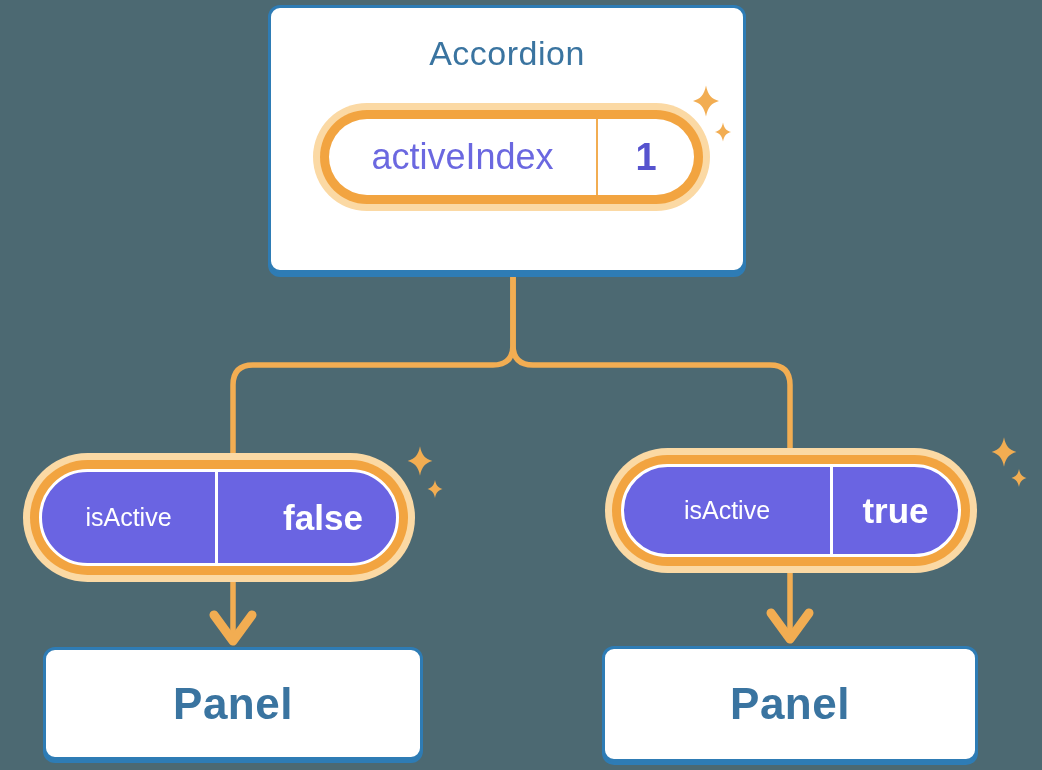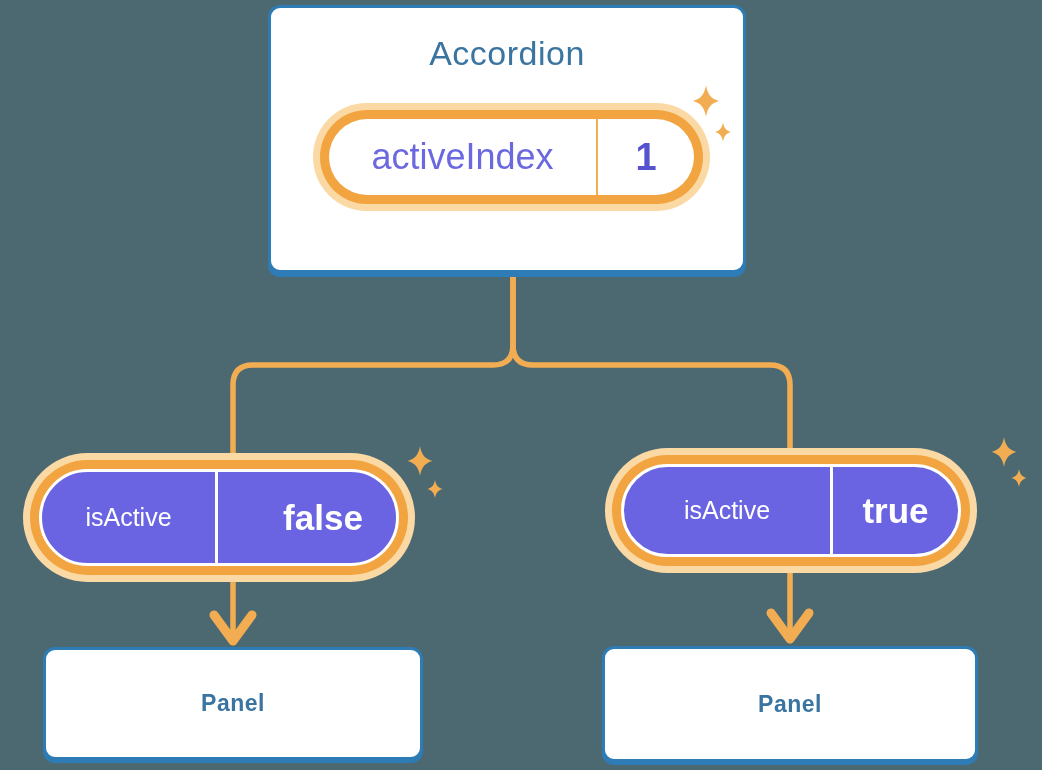--- a/index.html
+++ b/index.html
@@ -54,21 +54,21 @@
     letter-spacing: 0.5px;
   }
   .panel-card {
     display: flex;
     align-items: center;
     justify-content: center;
     box-shadow: 0 3px 0 var(--card_border, #2E7CB5);
     z-index: 3;
   }
   .panel-title {
-    font-size: 23px;
+    font-size: 44px;
     font-weight: 600;
     color: var(--heading_text, #3A74A0);
     letter-spacing: 0.5px;
   }
 
   .pill {
     position: absolute;
     background: var(--halo_orange, #FBD9A4);
     border-radius: 999px;
     padding: 7px;

